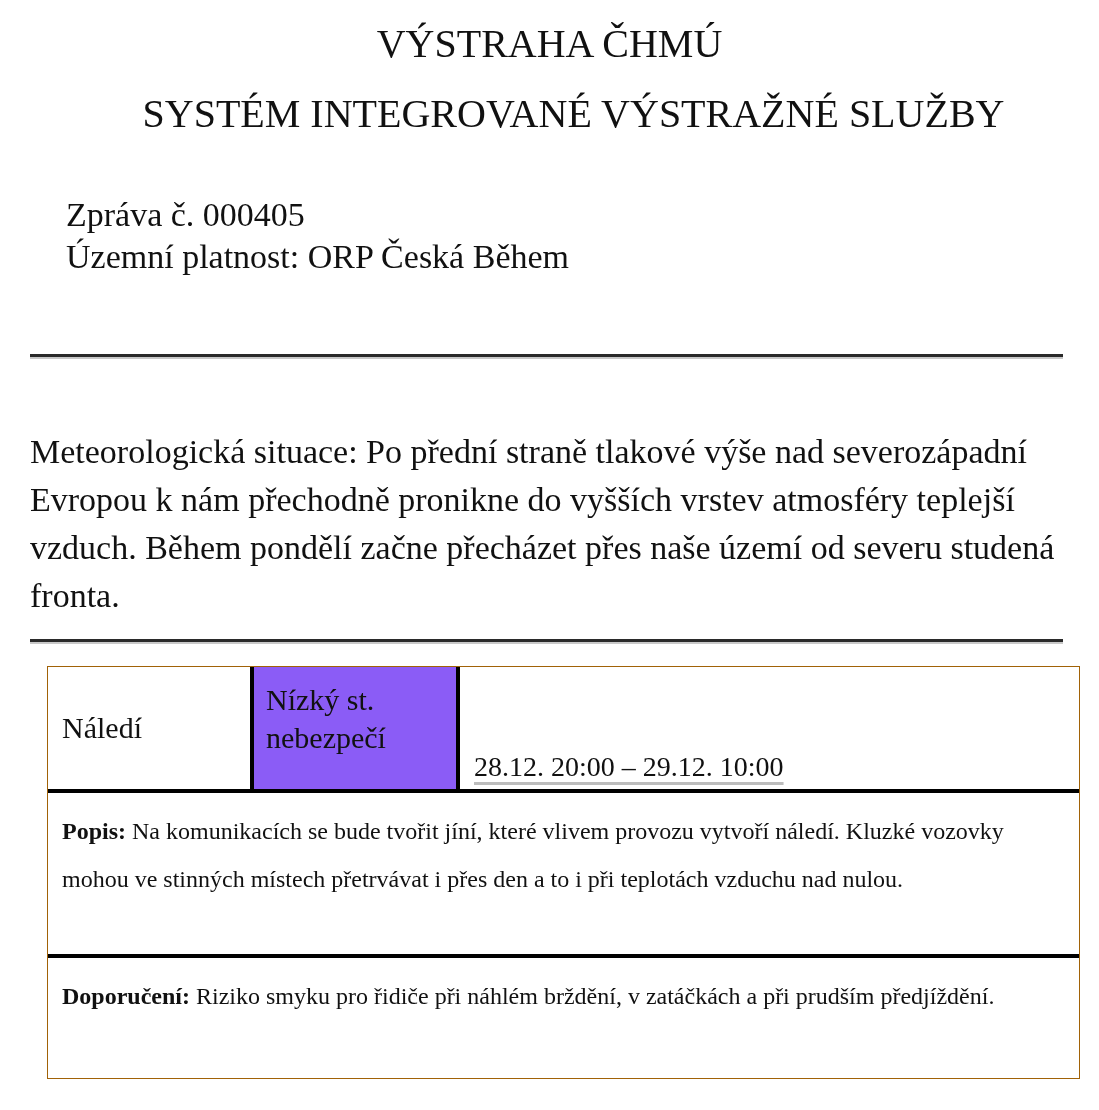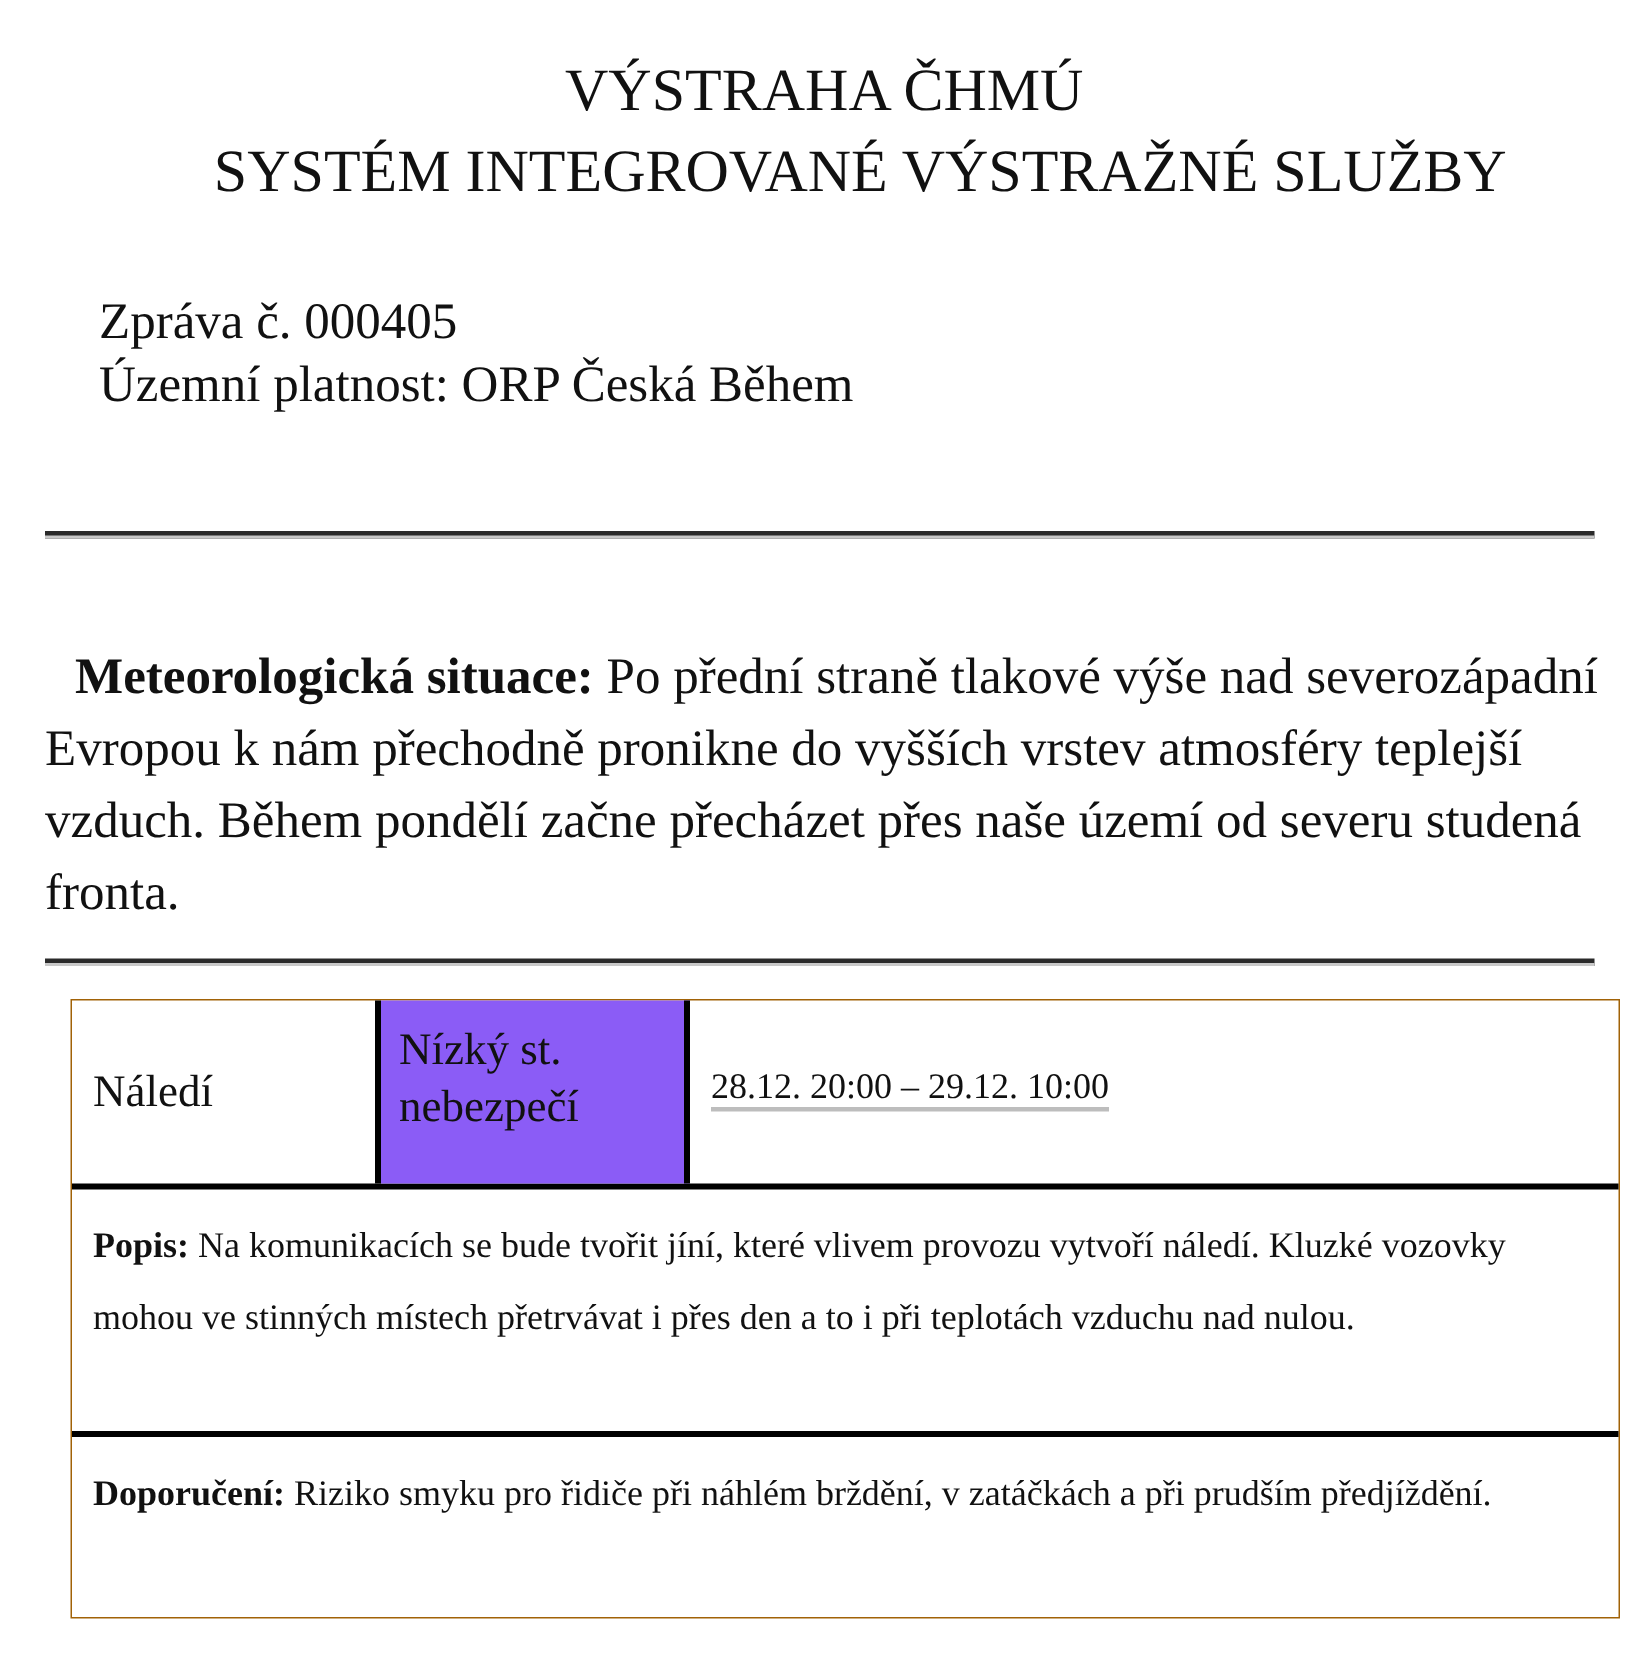--- a/index.html
+++ b/index.html
@@ -17,21 +17,21 @@
     }
     .title {
       position: absolute;
       left: 0;
       width: 1099px;
       text-align: center;
       font-size: 40px;
       line-height: 48px;
       letter-spacing: 0px;
     }
-    .title.l1 { top: 36px; }
+    .title.l1 { top: 20px; }
     .title.l2 { top: 90px; margin-left: 24px; }
 
     .meta {
       position: absolute;
       left: 30px;
       top: 194px;
       font-size: 34px;
       line-height: 42px;
       margin-left: 36px;
     }
@@ -49,21 +49,21 @@
     .hr.h2 { top: 639px; }
 
     .situation {
       position: absolute;
       left: 30px;
       top: 428px;
       width: 1040px;
       font-size: 34px;
       line-height: 48px;
     }
-    .situation b { font-weight: bold; margin-left: 20px; }
+    .situation b { font-weight: normal; }
 
     .warn-table {
       position: absolute;
       left: 47px;
       top: 666px;
       width: 1033px;
       border: 1px solid #a16207;
       box-sizing: border-box;
     }
     .row1 {
@@ -85,24 +85,24 @@
       background: #8b5cf6;
       border-right: 4px solid #000;
       box-sizing: border-box;
       padding: 14px 0 0 12px;
       font-size: 30px;
       line-height: 38px;
     }
     .cell-time {
       flex: 1;
       display: flex;
-      align-items: center;
+      align-items: flex-end;
       padding-left: 14px;
       padding-bottom: 6px;
-      font-size: 24px;
+      font-size: 28px;
     }
     .cell-time span {
       text-decoration: underline;
       text-decoration-color: #bdbdbd;
       text-decoration-thickness: 3px;
       text-underline-offset: 6px;
     }
     .row-text {
       padding: 14px 28px 16px 14px;
       font-size: 24px;

